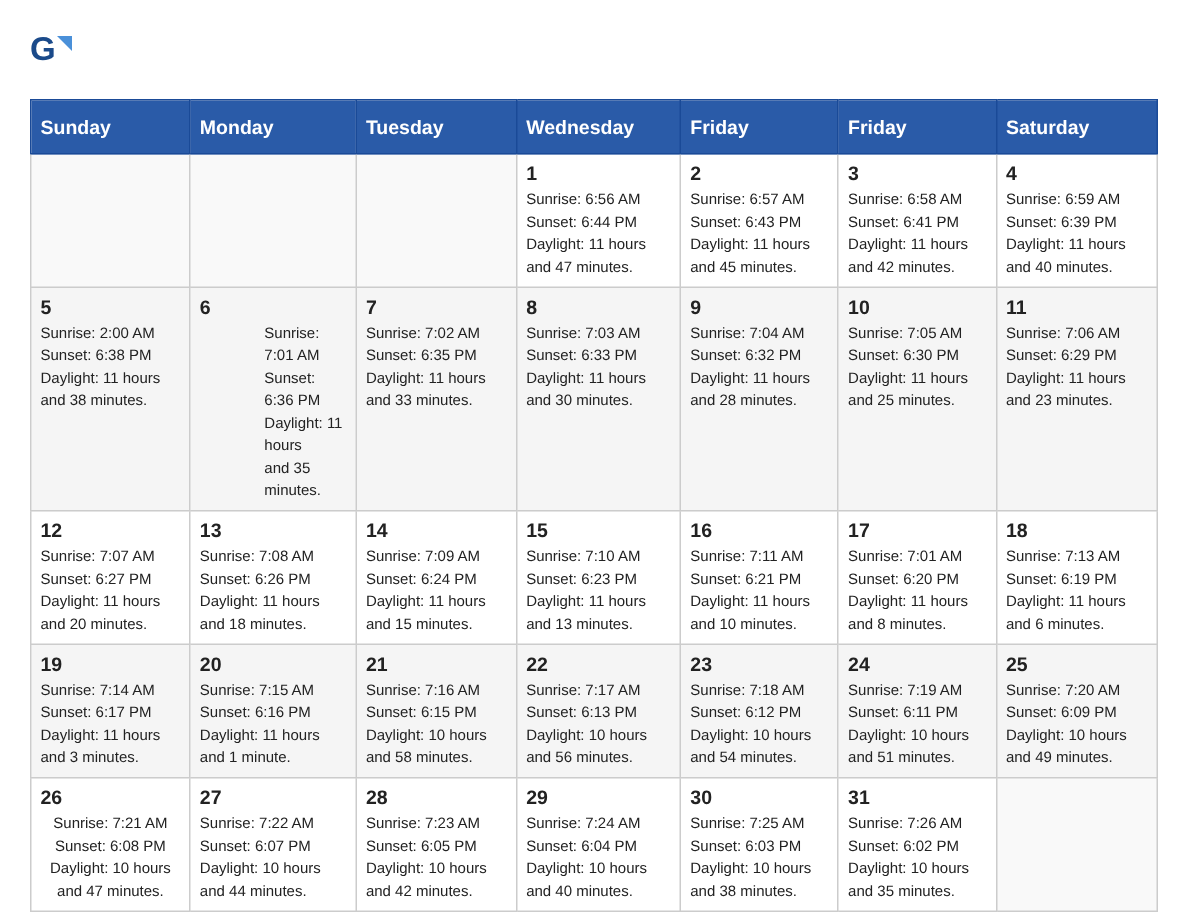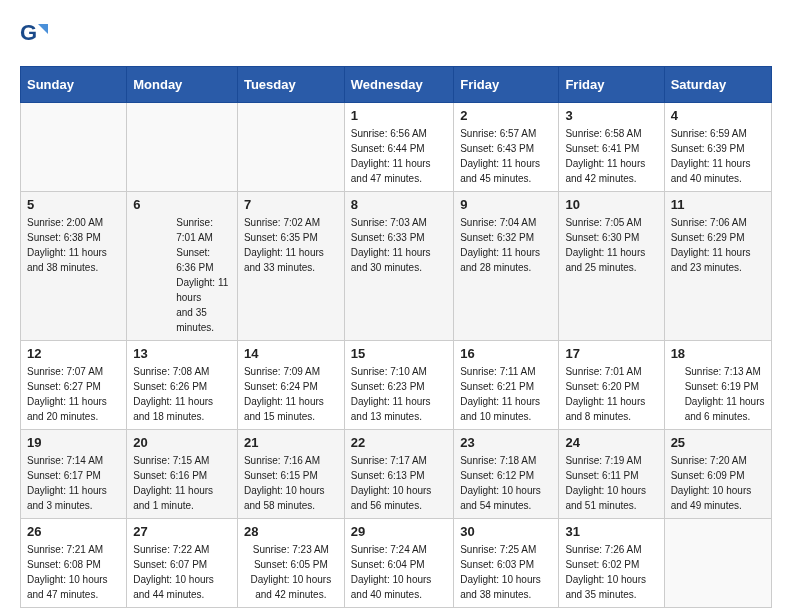--- a/index.html
+++ b/index.html
@@ -247,21 +247,21 @@
         </td>
         <td>
           <span class="day-number">17</span>
           <div class="day-info" style="white-space: pre-line;">Sunrise: 7:01 AM
 Sunset: 6:20 PM
 Daylight: 11 hours
 and 8 minutes.</div>
         </td>
         <td>
           <span class="day-number">18</span>
-          <div class="day-info" style="white-space: pre-line; margin-left: 14px;">Sunrise: 7:13 AM
+          <div class="day-info" style="white-space: pre-line;">Sunrise: 7:13 AM
 Sunset: 6:19 PM
 Daylight: 11 hours
 and 6 minutes.</div>
         </td>
       </tr>
       <tr>
         <td>
           <span class="day-number">19</span>
           <div class="day-info" style="white-space: pre-line;">Sunrise: 7:14 AM
 Sunset: 6:17 PM
@@ -307,35 +307,35 @@
           <span class="day-number">25</span>
           <div class="day-info" style="white-space: pre-line;">Sunrise: 7:20 AM
 Sunset: 6:09 PM
 Daylight: 10 hours
 and 49 minutes.</div>
         </td>
       </tr>
       <tr>
         <td>
           <span class="day-number">26</span>
-          <div class="day-info" style="white-space: pre-line;">Sunrise: 7:21 AM
+          <div class="day-info" style="white-space: pre-line; text-align: center;">Sunrise: 7:21 AM
 Sunset: 6:08 PM
 Daylight: 10 hours
 and 47 minutes.</div>
         </td>
         <td>
           <span class="day-number">27</span>
           <div class="day-info" style="white-space: pre-line;">Sunrise: 7:22 AM
 Sunset: 6:07 PM
 Daylight: 10 hours
 and 44 minutes.</div>
         </td>
         <td>
           <span class="day-number">28</span>
-          <div class="day-info" style="white-space: pre-line; text-align: center;">Sunrise: 7:23 AM
+          <div class="day-info" style="white-space: pre-line;">Sunrise: 7:23 AM
 Sunset: 6:05 PM
 Daylight: 10 hours
 and 42 minutes.</div>
         </td>
         <td>
           <span class="day-number">29</span>
           <div class="day-info" style="white-space: pre-line;">Sunrise: 7:24 AM
 Sunset: 6:04 PM
 Daylight: 10 hours
 and 40 minutes.</div>

